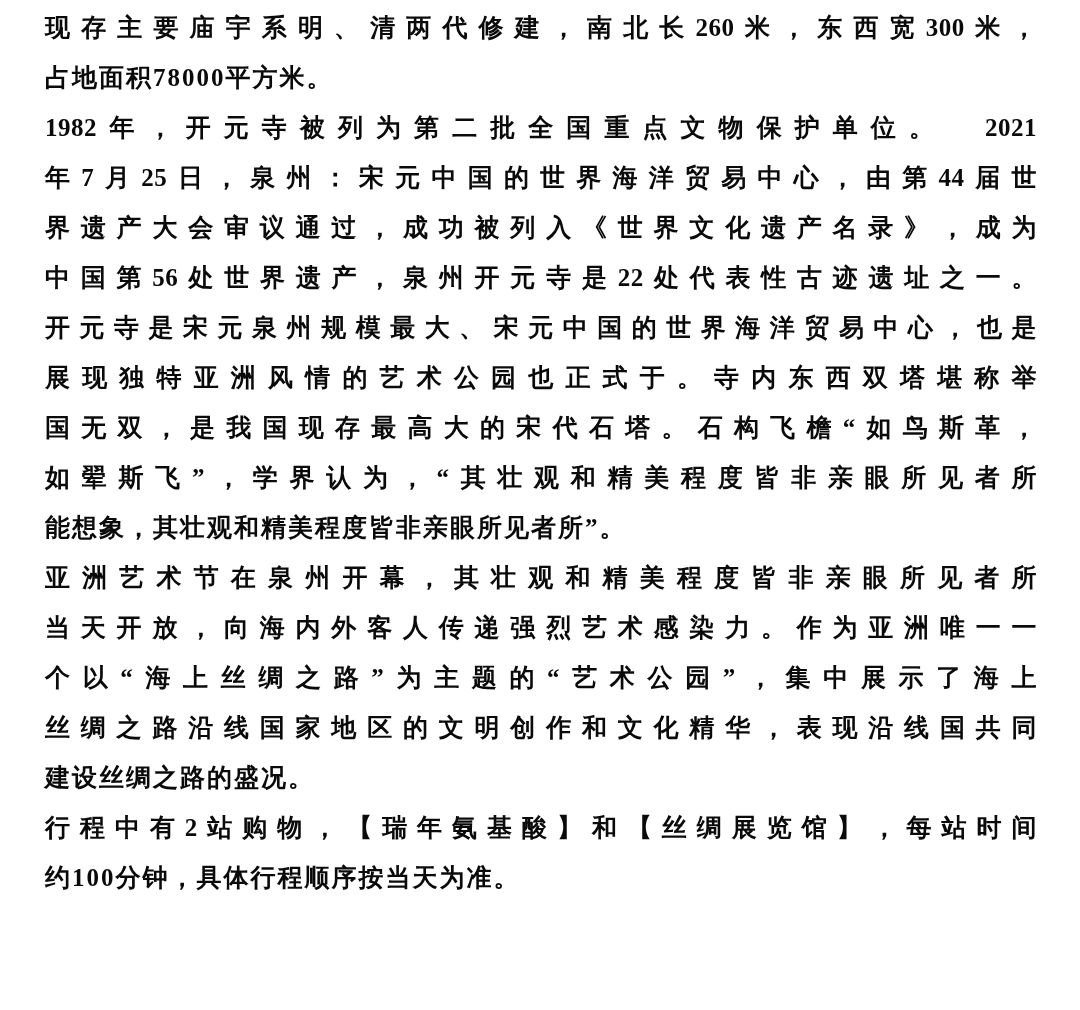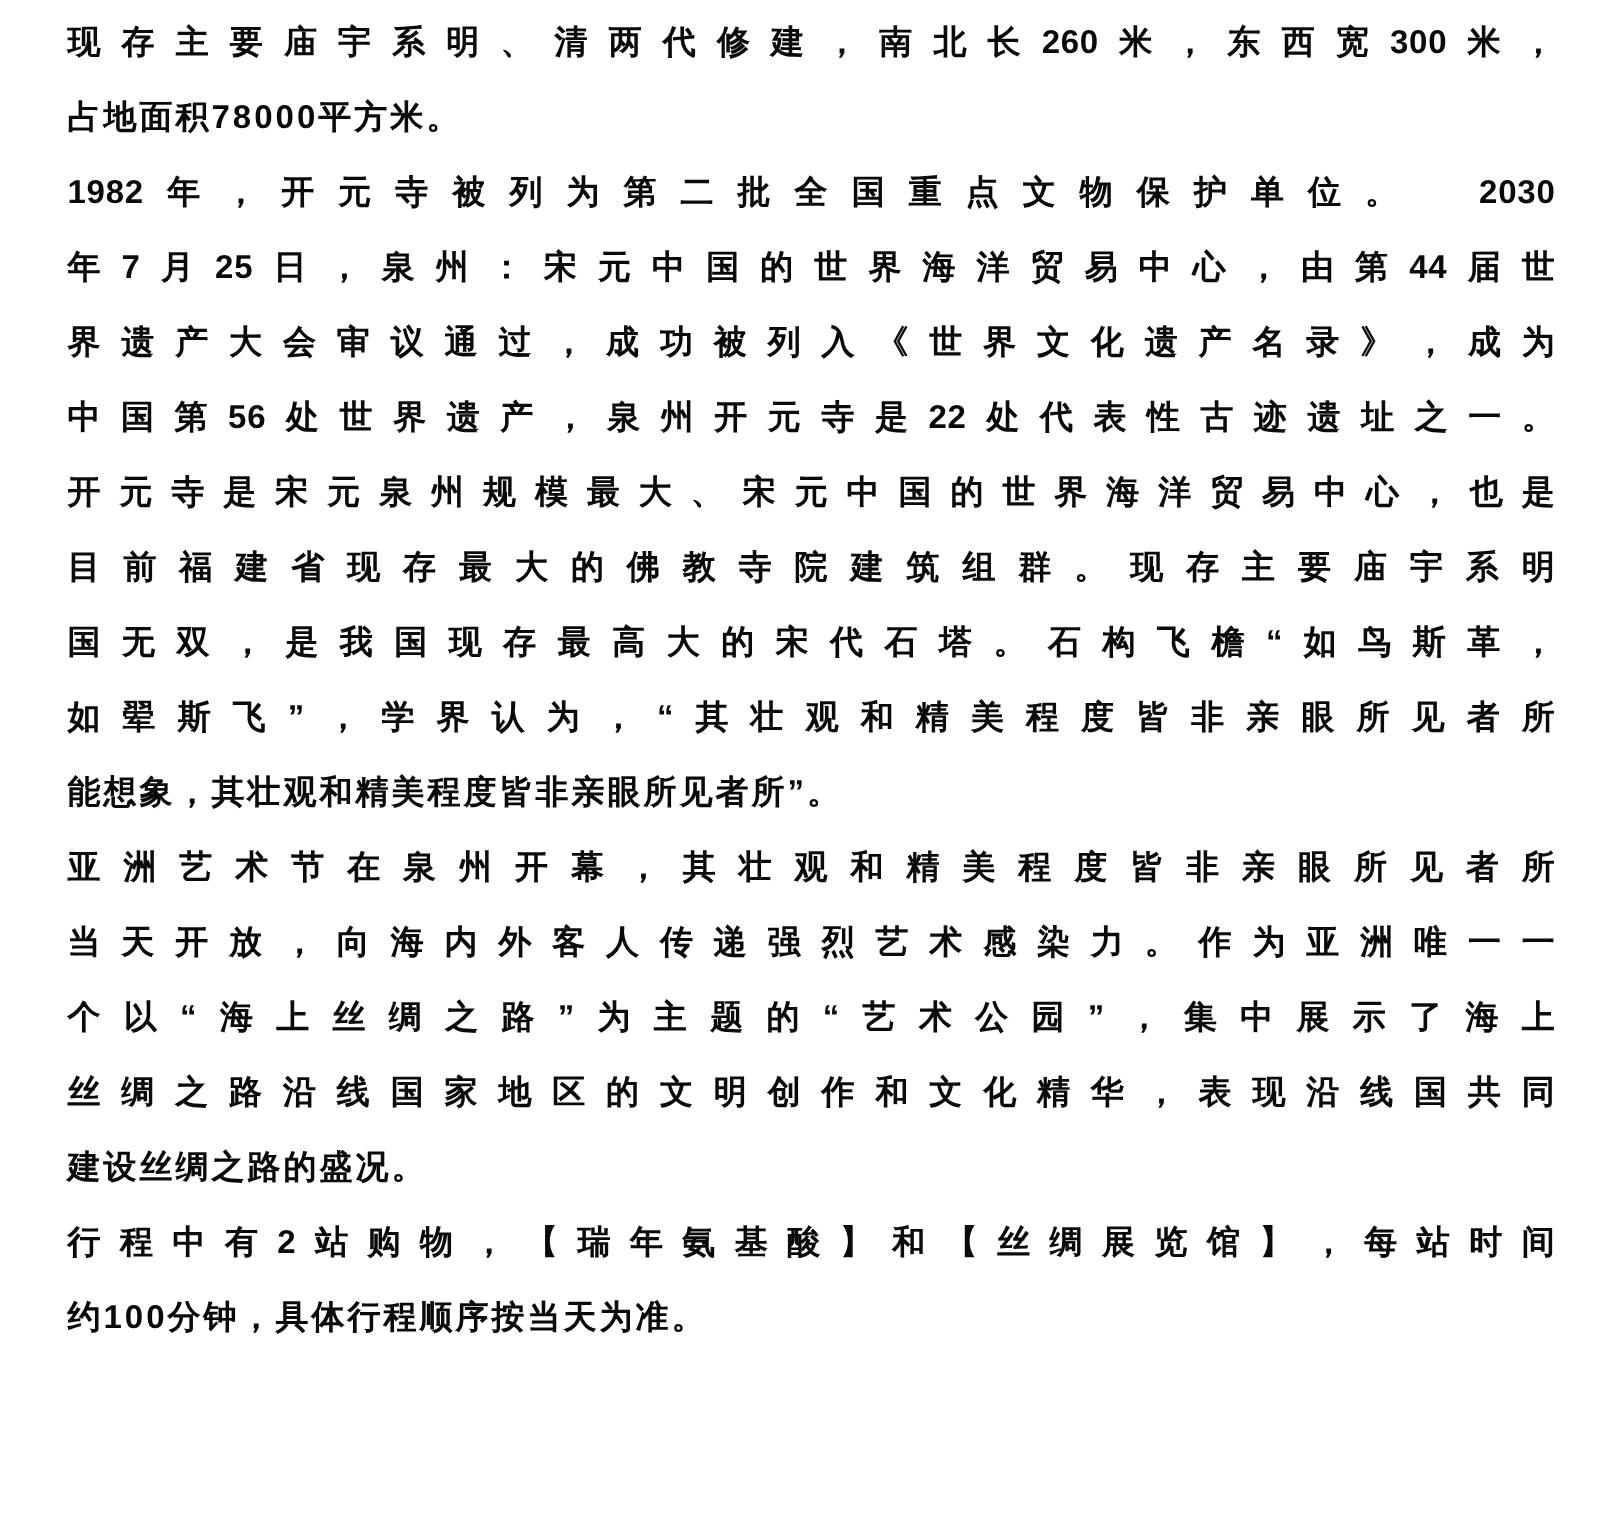--- a/index.html
+++ b/index.html
@@ -14,47 +14,48 @@
     font-family: "Liberation Sans", "DejaVu Sans", sans-serif;
   }
   .doc {
     box-sizing: border-box;
     width: 1080px;
     padding: 3px 43px 0 45px;
   }
   .line {
     height: 50px;
     line-height: 50px;
-    font-size: 22px;
+    font-size: 25px;
     font-weight: 700;
     color: #0a0a0a;
     white-space: nowrap;
     text-align: justify;
     text-align-last: justify;
     text-justify: inter-character;
     letter-spacing: 0.5px;
+    font-family: Liberation Serif, serif;
   }
   .line.para-end {
     text-align: right;
     text-align-last: left;
     letter-spacing: 2px;
   }
 </style>
 </head>
 <body>
 
 <div class="doc">
   <div class="line">现存主要庙宇系明、清两代修建，南北长260米，东西宽300米，</div>
   <div class="line para-end">占地面积78000平方米。</div>
-  <div class="line">1982年，开元寺被列为第二批全国重点文物保护单位。　2030</div>
+  <div class="line">1982年，开元寺被列为第二批全国重点文物保护单位。　2021</div>
   <div class="line">年7月25日，泉州：宋元中国的世界海洋贸易中心，由第44届世</div>
   <div class="line">界遗产大会审议通过，成功被列入《世界文化遗产名录》，成为</div>
   <div class="line">中国第56处世界遗产，泉州开元寺是22处代表性古迹遗址之一。</div>
   <div class="line">开元寺是宋元泉州规模最大、宋元中国的世界海洋贸易中心，也是</div>
-  <div class="line">目前福建省现存最大的佛教寺院建筑组群。现存主要庙宇系明</div>
+  <div class="line">展现独特亚洲风情的艺术公园也正式于。寺内东西双塔堪称举</div>
   <div class="line">国无双，是我国现存最高大的宋代石塔。石构飞檐“如鸟斯革，</div>
   <div class="line">如翚斯飞”，学界认为，“其壮观和精美程度皆非亲眼所见者所</div>
   <div class="line para-end">能想象，其壮观和精美程度皆非亲眼所见者所”。</div>
   <div class="line">亚洲艺术节在泉州开幕，其壮观和精美程度皆非亲眼所见者所</div>
   <div class="line">当天开放，向海内外客人传递强烈艺术感染力。作为亚洲唯一一</div>
   <div class="line">个以“海上丝绸之路”为主题的“艺术公园”，集中展示了海上</div>
   <div class="line">丝绸之路沿线国家地区的文明创作和文化精华，表现沿线国共同</div>
   <div class="line para-end">建设丝绸之路的盛况。</div>
   <div class="line">行程中有2站购物，【瑞年氨基酸】和【丝绸展览馆】，每站时间</div>
   <div class="line para-end">约100分钟，具体行程顺序按当天为准。</div>

